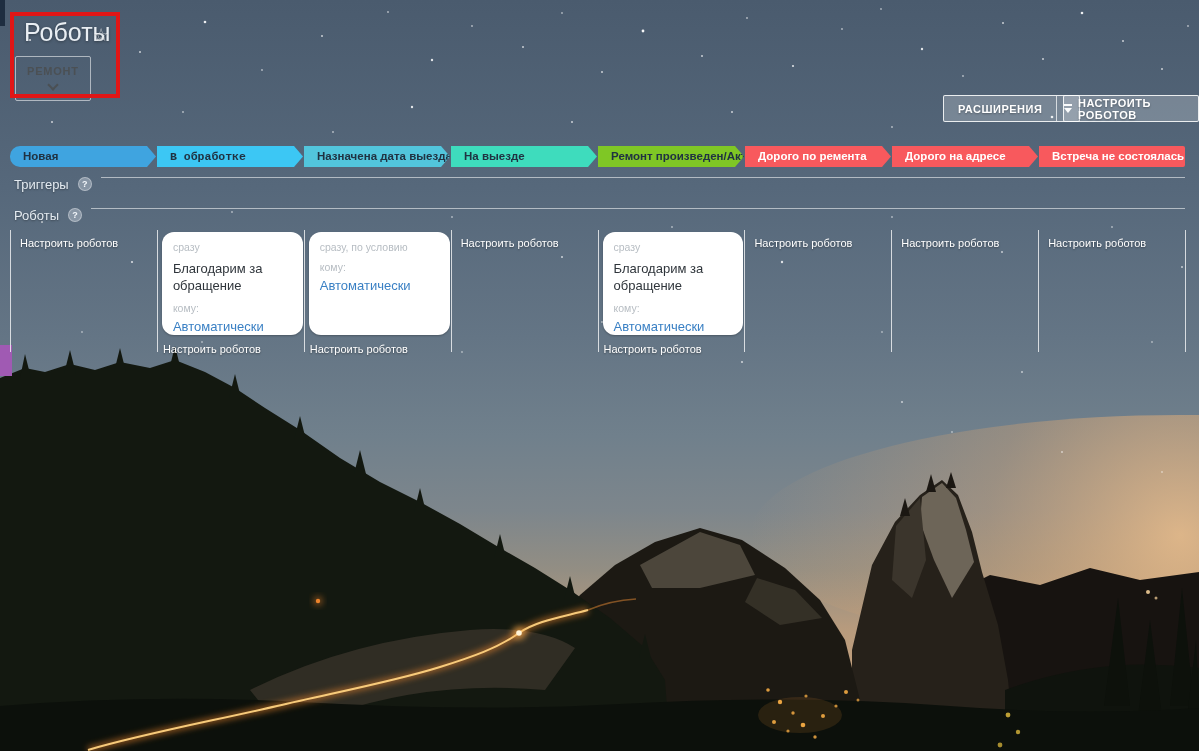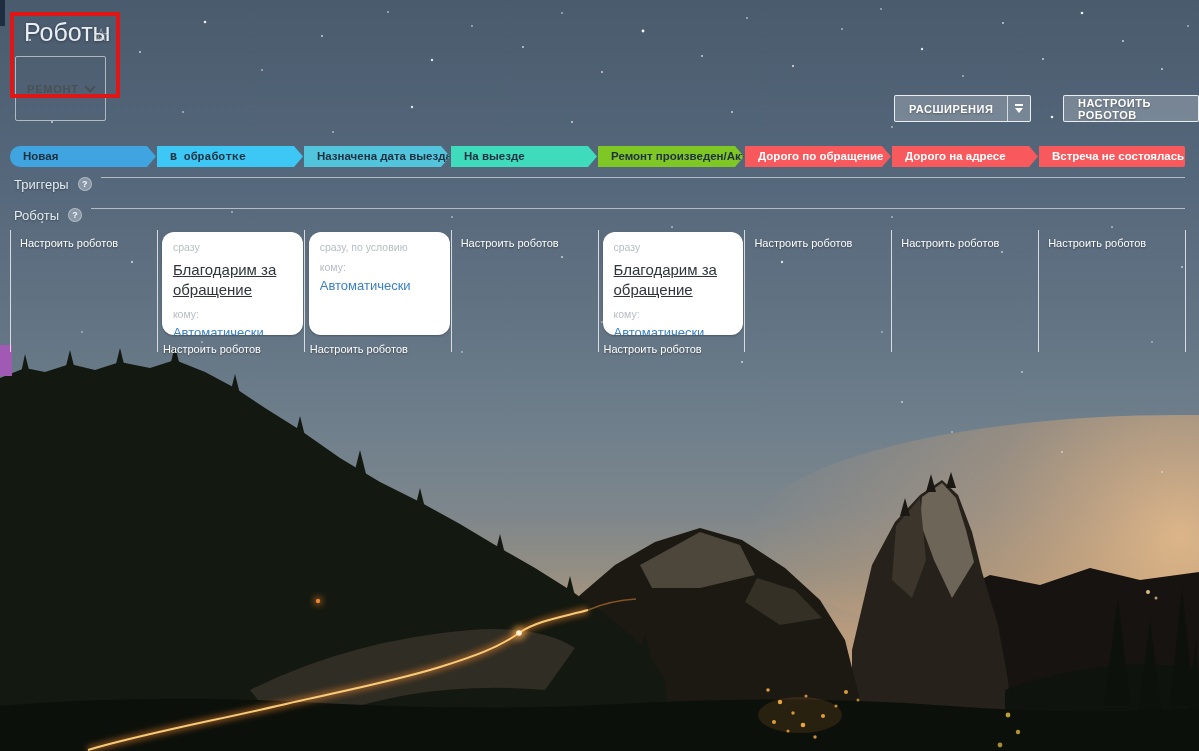--- a/index.html
+++ b/index.html
@@ -14,32 +14,32 @@
 
   
   .hl-box{position:absolute;left:10px;top:12px;width:110px;height:86px;
           border:4px solid #e01616;box-sizing:border-box;z-index:9;pointer-events:none;}
 
   
   .page-title{position:absolute;left:24px;top:18px;font-size:25px;font-weight:400;
               color:#e9eef3;text-shadow:0 1px 3px rgba(0,0,0,.35);}
   .fav-star{position:absolute;left:93px;top:24px;font-size:18px;color:rgba(255,255,255,.6);
             text-shadow:0 1px 2px rgba(0,0,0,.3);cursor:pointer;}
-  .funnel-btn{position:absolute;left:15px;top:56px;height:27px;padding:18px 11px;
+  .funnel-btn{position:absolute;left:15px;top:56px;height:27px;padding:8px 11px;
               border:1px solid rgba(255,255,255,.55);border-radius:2px;background:transparent;
-              display:flex;align-items:center;gap:7px;cursor:pointer;}
+              display:flex;align-items:center;gap:7px;cursor:pointer;flex-direction:column;}
   .funnel-btn .lbl{font-size:11px;font-weight:700;letter-spacing:.8px;color:#4b5054;}
   .chev{width:6px;height:6px;border-left:2px solid #4b5054;border-bottom:2px solid #4b5054;
         transform:rotate(-45deg);margin-top:-3px;}
 
   .btn{position:absolute;top:95px;height:27px;box-sizing:border-box;
        background:rgba(235,240,244,.25);border:1px solid rgba(255,255,255,.85);border-radius:2px;
        color:#fff;font-size:11px;font-weight:700;letter-spacing:.5px;
        display:flex;align-items:center;cursor:pointer;text-shadow:0 1px 2px rgba(0,0,0,.3);}
-  .btn-ext{left:894px;}
+  .btn-ext{left:943px;}
   .btn-ext .main{padding:0 14px;}
   .btn-ext .sep{width:1px;align-self:stretch;background:rgba(255,255,255,.7);}
   .btn-ext .dd{width:22px;display:flex;flex-direction:column;align-items:center;justify-content:center;gap:2px;}
   .dd .bar{width:8px;height:2px;background:#fff;}
   .dd .tri{width:0;height:0;border-left:4px solid transparent;border-right:4px solid transparent;
            border-top:5px solid #fff;}
   .btn-cfg{left:1063px;padding:0 14px;}
 
   
   .stages{position:absolute;left:10px;top:146px;width:1175px;height:21px;display:flex;gap:1px;}
@@ -61,21 +61,21 @@
 
   
   .board{position:absolute;left:10px;top:230px;width:1175px;height:122px;display:flex;
          border-right:1px solid rgba(255,255,255,.75);}
   .col{flex:1;border-left:1px solid rgba(255,255,255,.75);position:relative;min-width:0;}
   .col-link{display:inline-block;margin:7px 0 0 9px;font-size:11px;color:#fff;
             text-shadow:0 1px 2px rgba(0,0,0,.4);cursor:pointer;text-decoration:none;}
   .card{margin:2px 1px 0 4px;height:103px;box-sizing:border-box;background:#fff;border-radius:12px;
         box-shadow:0 1px 2px rgba(0,0,0,.25);padding:9px 11px;overflow:hidden;cursor:pointer;}
   .card .when{font-size:10.5px;color:#b7bdc3;margin-bottom:7px;}
-  .card .title{font-size:15px;color:#2f353b;line-height:1.32;text-decoration:underline;}
+  .card .title{font-size:13px;color:#2f353b;line-height:1.32;}
   .card .to{font-size:10.5px;color:#b7bdc3;margin-top:8px;}
   .card .to-val{font-size:13px;color:#3a80c4;margin-top:5px;cursor:pointer;}
   .under-link{display:inline-block;margin:8px 0 0 5px;font-size:11px;color:#fff;
               text-shadow:0 1px 2px rgba(0,0,0,.4);cursor:pointer;}
 </style>
 </head>
 <body>
 
 <div class="screen">
 
@@ -263,21 +263,21 @@
       </span>
     </div>
     <div class="btn btn-cfg">НАСТРОИТЬ РОБОТОВ</div>
 
     <div class="stages">
       <div class="stage first" style="background-color: rgb(63, 164, 224); color: rgb(32, 50, 66);">Новая</div>
       <div class="stage" style="background-color: rgb(60, 199, 244); color: rgb(32, 50, 66); font-family: Liberation Mono, monospace;">В обработке</div>
       <div class="stage" style="background-color: rgb(82, 197, 220); color: rgb(32, 50, 66);">Назначена дата выезда</div>
       <div class="stage" style="background-color: rgb(62, 220, 189); color: rgb(32, 50, 66);">На выезде</div>
       <div class="stage" style="background-color: rgb(127, 199, 37); color: rgb(32, 50, 66);">Ремонт произведен/Акт</div>
-      <div class="stage" style="background-color: rgb(248, 89, 93); color: rgb(255, 255, 255);">Дорого по обращение</div>
+      <div class="stage" style="background-color: rgb(248, 89, 93); color: rgb(255, 255, 255);">Дорого по ремента</div>
       <div class="stage" style="background-color: rgb(248, 89, 93); color: rgb(255, 255, 255);">Дорого на адресе</div>
       <div class="stage last" style="background-color: rgb(248, 89, 93); color: rgb(255, 255, 255);">Встреча не состоялась</div>
     </div>
 
     <div class="sect sect-triggers">
       <span class="name">Триггеры</span>
       <span class="help">?</span>
       <span class="rule"></span>
     </div>
     <div class="sect sect-robots">

